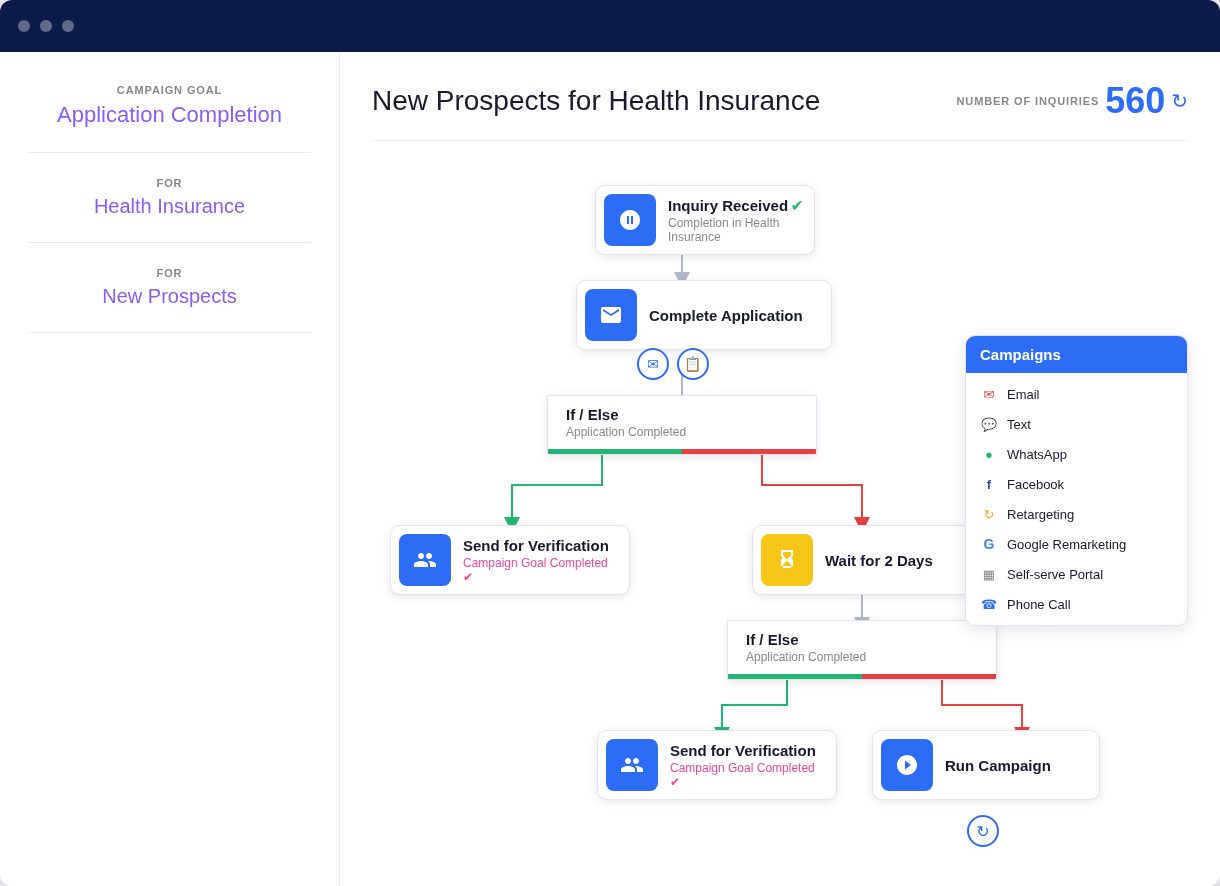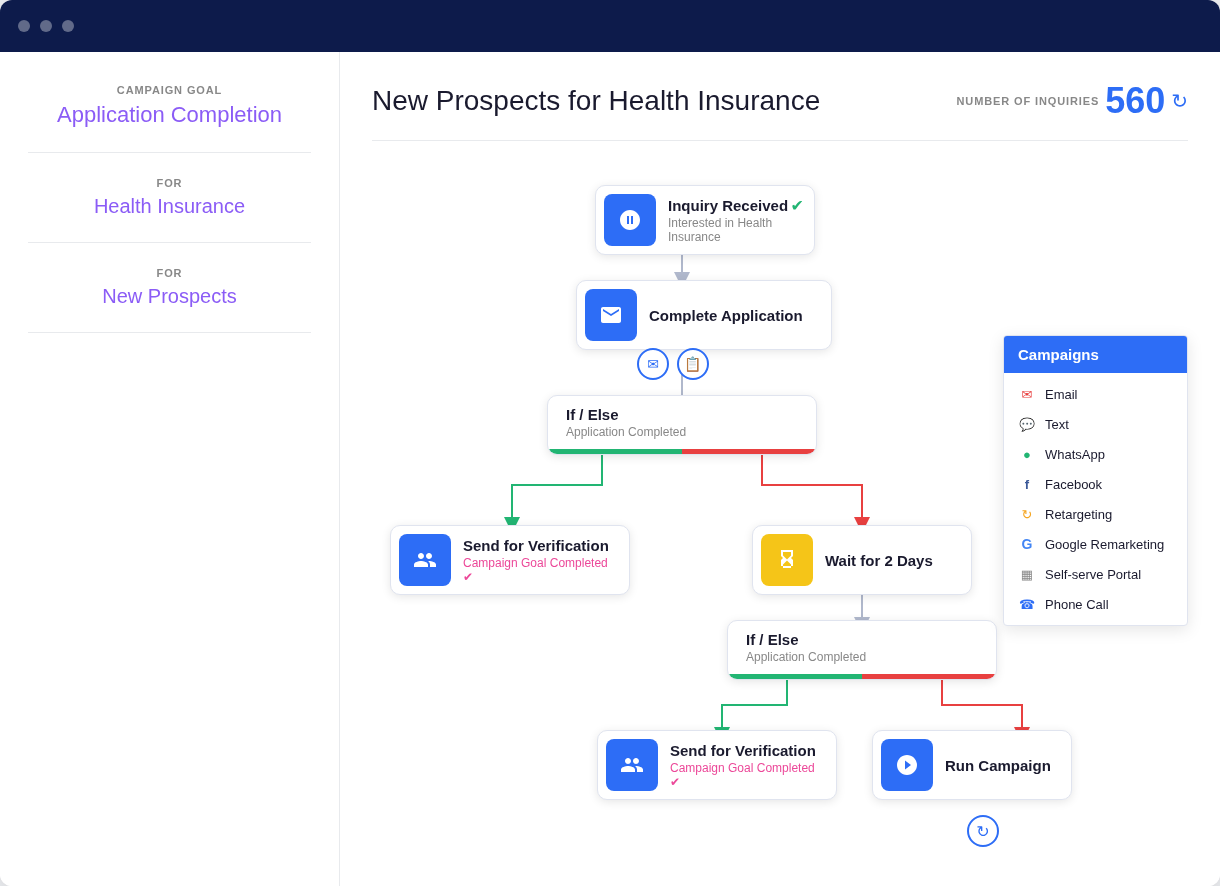--- a/index.html
+++ b/index.html
@@ -39,34 +39,34 @@
     .node { position: absolute; border-radius: 10px; display: flex; align-items: center; background: #fff; box-shadow: 0 2px 10px rgba(0,0,0,0.10); border: 1.5px solid #e0e4ef; }
     .node-icon { width: 52px; height: 52px; border-radius: 8px; display: flex; align-items: center; justify-content: center; flex-shrink: 0; margin: 8px; font-size: 22px; color: #fff; }
     .node-icon.blue { background: #2d6df6; }
     .node-icon.yellow { background: #f5c518; }
     .node-body { padding: 8px 14px 8px 4px; }
     .node-title { font-size: 15px; font-weight: 600; color: #1a1a2e; }
     .node-subtitle { font-size: 12px; color: #888; margin-top: 2px; }
     .node-subtitle.green { color: #ec4899; }
 
     
-    .ifelse-node { position: absolute; border-radius: 10px; background: #fff; box-shadow: 0 2px 10px rgba(0,0,0,0.10); border: 1.5px solid #e0e4ef; overflow: hidden; }
+    .ifelse-node { position: absolute; border-radius: 2px; background: #fff; box-shadow: 0 2px 10px rgba(0,0,0,0.10); border: 1.5px solid #e0e4ef; overflow: hidden; }
     .ifelse-header { padding: 10px 18px 4px; }
     .ifelse-title { font-size: 15px; font-weight: 600; color: #1a1a2e; }
     .ifelse-sub { font-size: 12px; color: #888; margin-top: 2px; padding-bottom: 6px; }
     .ifelse-bar { height: 5px; display: flex; }
     .ifelse-bar .green-seg { background: #22b573; flex: 1; }
     .ifelse-bar .red-seg { background: #e84040; flex: 1; }
 
     
     .node-actions { position: absolute; display: flex; gap: 8px; }
     .action-btn { width: 32px; height: 32px; border-radius: 50%; border: 2px solid #2d6df6; background: #fff; display: flex; align-items: center; justify-content: center; font-size: 14px; color: #2d6df6; cursor: pointer; }
 
     
-    .campaigns-panel { position: absolute; right: 0; top: 170px; background: #fff; border: 1.5px solid #e0e4ef; border-radius: 4px; width: 185px; box-shadow: 0 4px 16px rgba(0,0,0,0.10); overflow: hidden; z-index: 10; }
+    .campaigns-panel { position: absolute; right: 0; top: 170px; background: #fff; border: 1.5px solid #e0e4ef; border-radius: 10px; width: 223px; box-shadow: 0 4px 16px rgba(0,0,0,0.10); overflow: hidden; z-index: 10; }
     .campaigns-header { background: #2d6df6; color: #fff; font-weight: 700; font-size: 15px; padding: 10px 14px; }
     .campaigns-list { padding: 6px 0; }
     .campaign-item { display: flex; align-items: center; gap: 9px; padding: 6px 14px; cursor: pointer; }
     .campaign-icon { width: 18px; height: 18px; display: flex; align-items: center; justify-content: center; font-size: 13px; flex-shrink: 0; }
     .campaign-label { font-size: 13px; color: #1a1a2e; }
     .campaign-icon.email { color: #e84040; }
     .campaign-icon.text { color: #888; }
     .campaign-icon.whatsapp { color: #22b573; }
     .campaign-icon.facebook { color: #3b5998; }
     .campaign-icon.retarget { color: #f5a623; }
@@ -154,21 +154,21 @@
 
         <div class="node" style="left:200px;top:20px;width:220px;margin-left:23px;">
           <div class="node-icon blue">
             <svg width="24" height="24" viewBox="0 0 24 24" fill="white">
                 <path d="M12 2C6.48 2 2 6.48 2 12s4.48 10 10 10 10-4.48 10-10S17.52 2 12 2zm-1 14H9V8h2v8zm4 0h-2V8h2v8z"></path>
                 <circle cx="12" cy="7" r="1.5" fill="white"></circle>
               </svg>
           </div>
           <div class="node-body">
             <div class="node-title">Inquiry Received</div>
-            <div class="node-subtitle">Interested in Health Insurance</div>
+            <div class="node-subtitle">Completion in Health Insurance</div>
           </div>
           <span style="position:absolute;right:10px;top:10px;color:#22b573;font-size:16px;">✔</span>
         </div>
 
         <div class="node" style="left:204px;top:115px;width:256px;">
           <div class="node-icon blue">
             <svg width="24" height="24" viewBox="0 0 24 24" fill="white">
                 <path d="M20 4H4c-1.1 0-2 .9-2 2v12c0 1.1.9 2 2 2h16c1.1 0 2-.9 2-2V6c0-1.1-.9-2-2-2zm0 4l-8 5-8-5V6l8 5 8-5v2z"></path>
               </svg>
           </div>
@@ -238,21 +238,21 @@
           </div>
           <div class="node-body">
             <div class="node-title">Send for Verification</div>
             <div class="node-subtitle green">
               <span>Campaign Goal Completed</span>
               <span class="check"> ✔</span>
             </div>
           </div>
         </div>
 
-        <div class="node" style="left:500px;top:565px;width:200px;">
+        <div class="node" style="left:500px;top:565px;width:228px;">
           <div class="node-icon blue">
             <svg width="24" height="24" viewBox="0 0 24 24" fill="white">
                 <path d="M12 2C6.48 2 2 6.48 2 12s4.48 10 10 10 10-4.48 10-10S17.52 2 12 2zm-2 14.5v-9l6 4.5-6 4.5z"></path>
               </svg>
           </div>
           <div class="node-body">
             <div class="node-title">Run Campaign</div>
           </div>
         </div>
 

